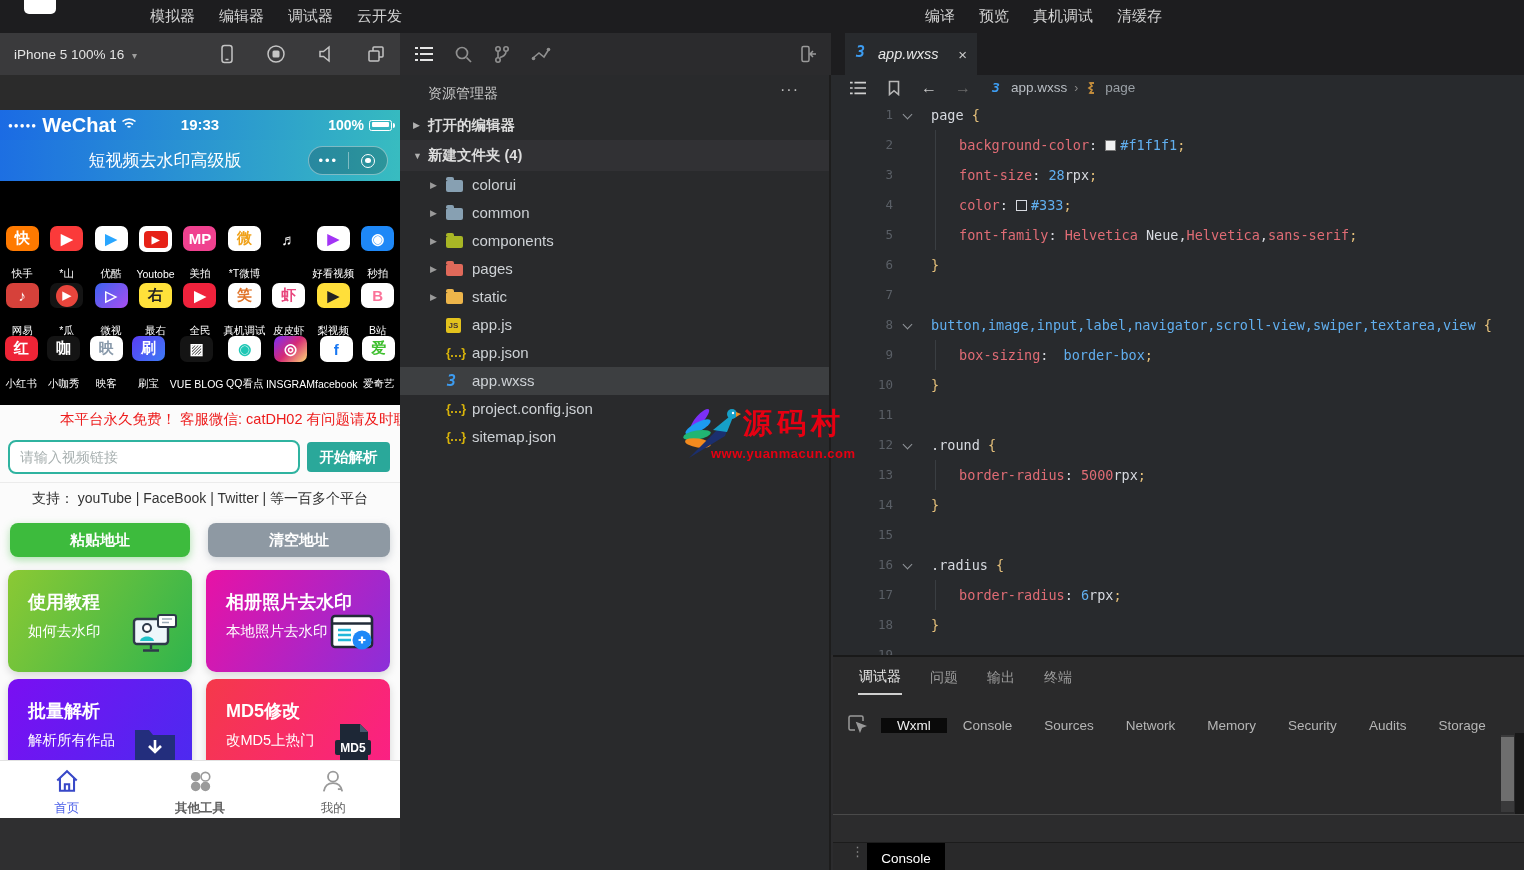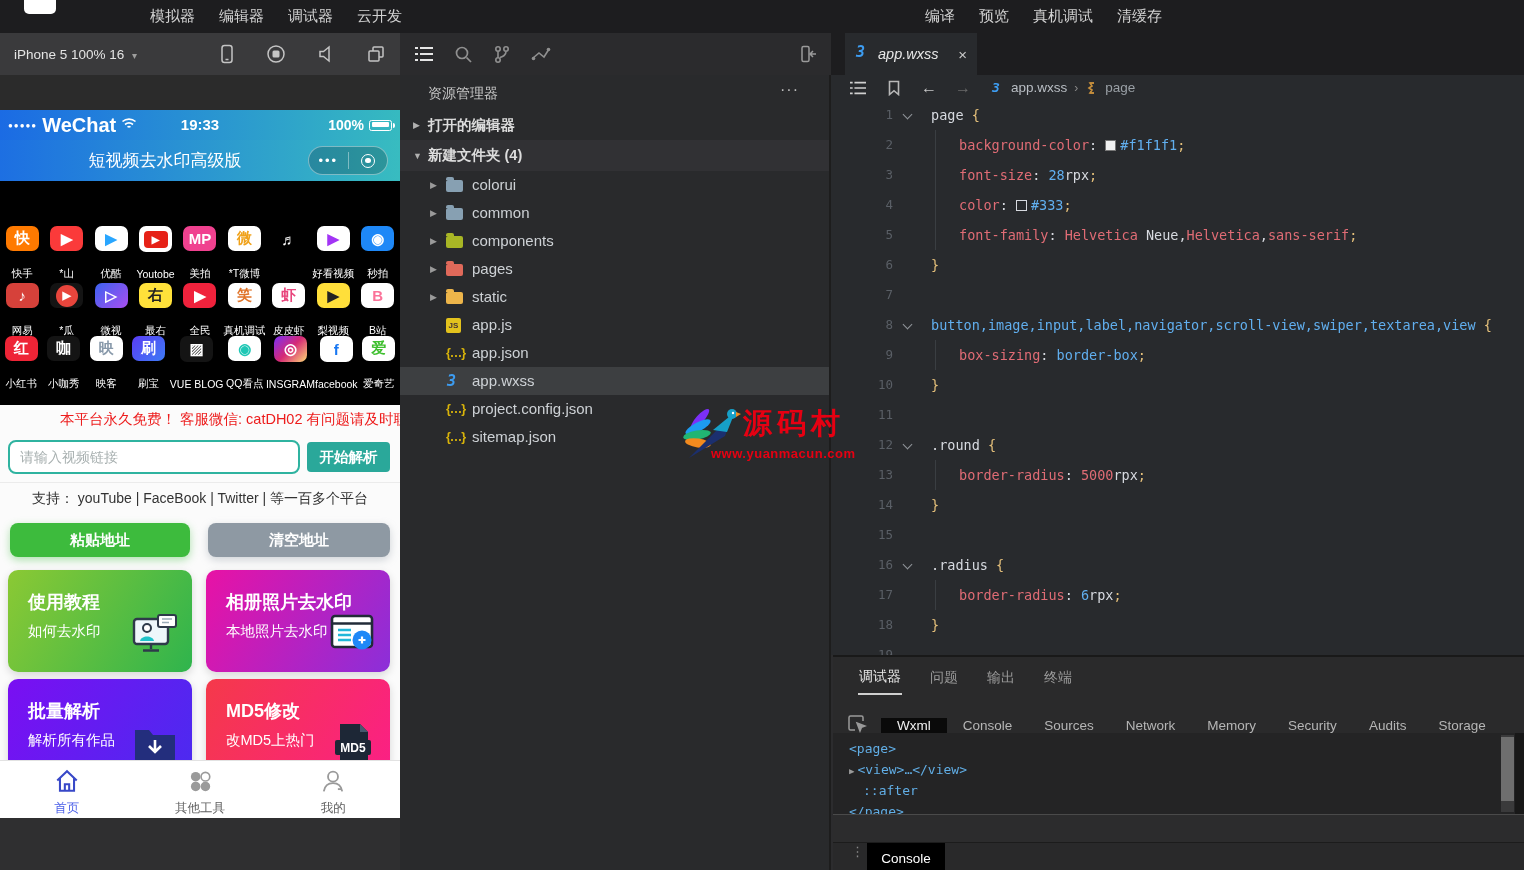--- a/index.html
+++ b/index.html
@@ -450,21 +450,21 @@
               </svg></span>
             <div class="tb-label" style="color: rgb(74, 95, 232);">首页</div>
           </div>
           <div class="tb-item">
             <span style="color: rgb(154, 154, 154);"><svg width="26" height="26" viewBox="0 0 24 24" fill="currentColor">
                 <circle cx="8" cy="8" r="4.4"></circle>
                 <circle cx="17" cy="8" r="4" fill="none" stroke="currentColor" stroke-width="1.5"></circle>
                 <circle cx="8" cy="17" r="4.4"></circle>
                 <circle cx="17" cy="17" r="4.4"></circle>
               </svg></span>
-            <div class="tb-label" style="color: rgb(96, 96, 96);">其他工具</div>
+            <div class="tb-label" style="color: rgb(96, 96, 96); font-weight: bold;">其他工具</div>
           </div>
           <div class="tb-item">
             <span style="color: rgb(154, 154, 154);"><svg width="26" height="26" viewBox="0 0 24 24" fill="none" stroke="currentColor" stroke-width="1.7">
                 <circle cx="12" cy="8" r="4.6"></circle>
                 <path d="M3.5 21.5c1-5.5 5-7.5 8.5-7.5s7.5 2 8.5 7.5"></path>
                 <path d="M16.5 19.5h3"></path>
               </svg></span>
             <div class="tb-label" style="color: rgb(96, 96, 96);">我的</div>
           </div>
         </div>
@@ -605,21 +605,21 @@
     </div>
     <div id="code">
         <div class="code-line"><span class="ln">1</span><span class="fold"></span><span class="lt"><span style="color: rgb(215, 218, 224);">page </span><span style="color: rgb(229, 192, 123);">{</span></span></div>
         <div class="code-line"><span class="ln">2</span><span class="guide"></span><span class="lt" style="padding-left: 28px;"><span style="color: rgb(224, 108, 117);">background-color</span><span style="color: rgb(215, 218, 224);">: </span><span class="swatch swf"></span><span style="color: rgb(97, 175, 239);">#f1f1f1</span><span style="color: rgb(229, 192, 123);">;</span></span></div>
         <div class="code-line"><span class="ln">3</span><span class="guide"></span><span class="lt" style="padding-left: 28px;"><span style="color: rgb(224, 108, 117);">font-size</span><span style="color: rgb(215, 218, 224);">: </span><span style="color: rgb(97, 175, 239);">28</span><span style="color: rgb(215, 218, 224);">rpx</span><span style="color: rgb(229, 192, 123);">;</span></span></div>
         <div class="code-line"><span class="ln">4</span><span class="guide"></span><span class="lt" style="padding-left: 28px;"><span style="color: rgb(224, 108, 117);">color</span><span style="color: rgb(215, 218, 224);">: </span><span class="swatch swo"></span><span style="color: rgb(97, 175, 239); text-align: right;">#333</span><span style="color: rgb(229, 192, 123);">;</span></span></div>
         <div class="code-line"><span class="ln">5</span><span class="guide"></span><span class="lt" style="padding-left: 28px;"><span style="color: rgb(224, 108, 117);">font-family</span><span style="color: rgb(215, 218, 224);">: </span><span style="color: rgb(224, 108, 117);">Helvetica</span><span style="color: rgb(215, 218, 224);"> Neue</span><span style="color: rgb(215, 218, 224);">,</span><span style="color: rgb(224, 108, 117);">Helvetica</span><span style="color: rgb(215, 218, 224);">,</span><span style="color: rgb(224, 108, 117);">sans-serif</span><span style="color: rgb(229, 192, 123);">;</span></span></div>
         <div class="code-line"><span class="ln">6</span><span class="lt"><span style="color: rgb(229, 192, 123);">}</span></span></div>
         <div class="code-line"><span class="ln">7</span><span class="lt"></span></div>
         <div class="code-line"><span class="ln">8</span><span class="fold"></span><span class="lt"><span style="color: rgb(97, 175, 239);">button,image,input,label,navigator,scroll-view,swiper,textarea,view</span><span style="color: rgb(215, 218, 224);"> </span><span style="color: rgb(229, 192, 123);">{</span></span></div>
-        <div class="code-line"><span class="ln">9</span><span class="guide"></span><span class="lt" style="padding-left: 28px;"><span style="color: rgb(224, 108, 117);">box-sizing</span><span style="color: rgb(215, 218, 224);">: </span><span style="color: rgb(97, 175, 239);">border-box</span><span style="color: rgb(229, 192, 123);">;</span></span></div>
+        <div class="code-line"><span class="ln">9</span><span class="guide"></span><span class="lt" style="padding-left: 28px;"><span style="color: rgb(224, 108, 117);">box-sizing</span><span style="color: rgb(215, 218, 224);">: </span><span style="color: rgb(97, 175, 239); margin-left: 7px;">border-box</span><span style="color: rgb(229, 192, 123);">;</span></span></div>
         <div class="code-line"><span class="ln">10</span><span class="lt"><span style="color: rgb(229, 192, 123);">}</span></span></div>
         <div class="code-line"><span class="ln">11</span><span class="lt"></span></div>
         <div class="code-line"><span class="ln">12</span><span class="fold"></span><span class="lt"><span style="color: rgb(215, 218, 224);">.round </span><span style="color: rgb(229, 192, 123);">{</span></span></div>
         <div class="code-line"><span class="ln">13</span><span class="guide"></span><span class="lt" style="padding-left: 28px;"><span style="color: rgb(224, 108, 117);">border-radius</span><span style="color: rgb(215, 218, 224);">: </span><span style="color: rgb(224, 108, 117);">5000</span><span style="color: rgb(215, 218, 224);">rpx</span><span style="color: rgb(229, 192, 123);">;</span></span></div>
         <div class="code-line"><span class="ln">14</span><span class="lt"><span style="color: rgb(229, 192, 123);">}</span></span></div>
         <div class="code-line"><span class="ln">15</span><span class="lt"></span></div>
         <div class="code-line"><span class="ln">16</span><span class="fold"></span><span class="lt"><span style="color: rgb(215, 218, 224);">.radius </span><span style="color: rgb(229, 192, 123);">{</span></span></div>
         <div class="code-line"><span class="ln">17</span><span class="guide"></span><span class="lt" style="padding-left: 28px;"><span style="color: rgb(224, 108, 117);">border-radius</span><span style="color: rgb(215, 218, 224);">: </span><span style="color: rgb(97, 175, 239);">6</span><span style="color: rgb(215, 218, 224);">rpx</span><span style="color: rgb(229, 192, 123);">;</span></span></div>
         <div class="code-line"><span class="ln">18</span><span class="lt"><span style="color: rgb(229, 192, 123);">}</span></span></div>
         <div class="code-line"><span class="ln">19</span><span class="lt"></span></div>
@@ -644,26 +644,20 @@
           <span class="dt-tab act">Wxml</span>
           <span class="dt-tab">Console</span>
           <span class="dt-tab">Sources</span>
           <span class="dt-tab">Network</span>
           <span class="dt-tab">Memory</span>
           <span class="dt-tab">Security</span>
           <span class="dt-tab">Audits</span>
           <span class="dt-tab">Storage</span>
         </span>
     </div>
-    <div class="wxml" id="wxml">
-        <div class="wx-line"><span>&lt;page&gt;</span></div>
-        <div class="wx-line"><span class="wx-arrow">▶</span><span>&lt;view&gt;…&lt;/view&gt;</span></div>
-        <div class="wx-line" style="padding-left: 30px;"><span>::after</span></div>
-        <div class="wx-line"><span>&lt;/page&gt;</span></div>
-      </div>
     <div class="wx-sb-track">
         <div class="wx-sb-thumb"></div>
       </div>
     <div class="wx-right-strip"></div>
     <div class="dbg-div"></div>
     <div class="dbg-strip"></div>
     <div class="console-bar">
       <span class="vdots">⋮</span>
       <span class="console-tab">Console</span>
     </div>

